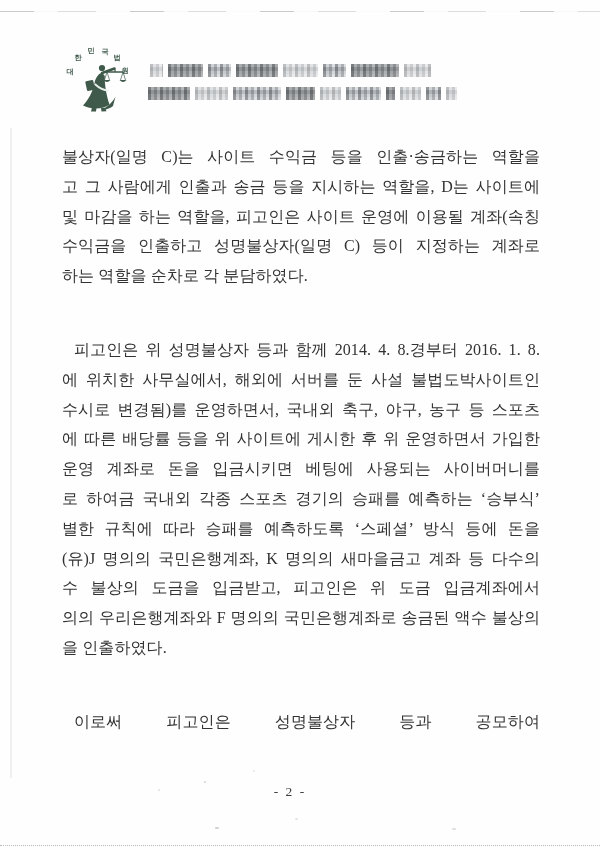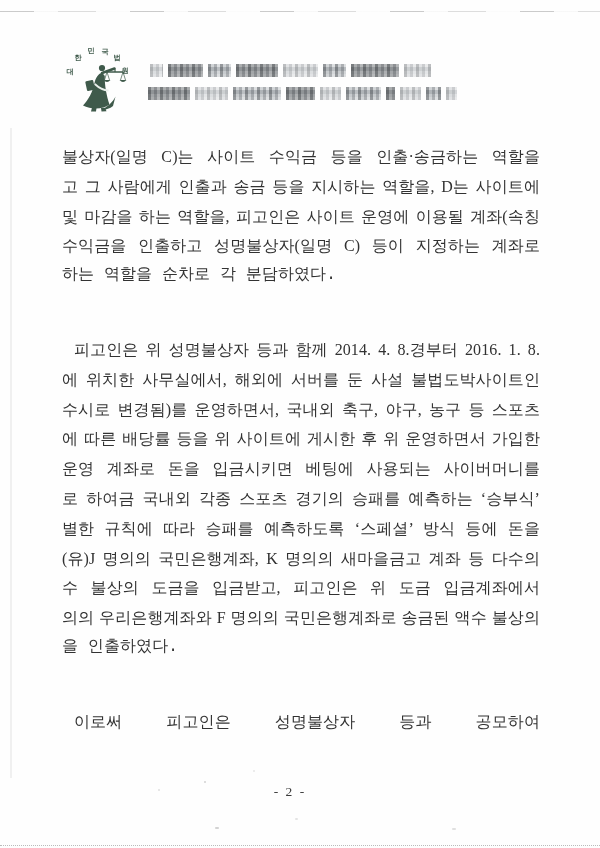--- a/index.html
+++ b/index.html
@@ -39,21 +39,21 @@
   }
   .rw.lt{opacity:.62;}
   .rw.dk{filter:brightness(.82);}
   
   .docbody{position:absolute;left:62px;top:142px;width:478px;}
   .tline{
     height:29.8px;line-height:29.8px;font-size:16px;overflow:hidden;
     text-align:justify;text-align-last:justify;text-justify:inter-word;
     word-break:keep-all;letter-spacing:.1px;
   }
-  .tline.last{text-align-last:left;font-family:Liberation Mono, monospace;}
+  .tline.last{text-align-last:left;}
   .tline.indent{text-indent:12px;margin-top:44px;}
   
   .pagenum{
     position:absolute;left:0;top:784px;width:580px;text-align:center;
     font-size:13.5px;letter-spacing:2px;color:#3a3a3a;
   }
 </style>
 </head>
 <body>
 

